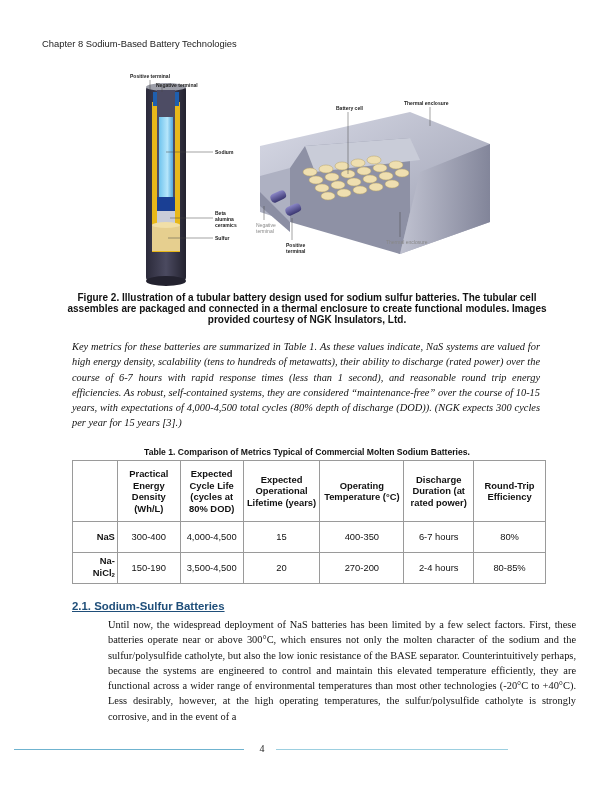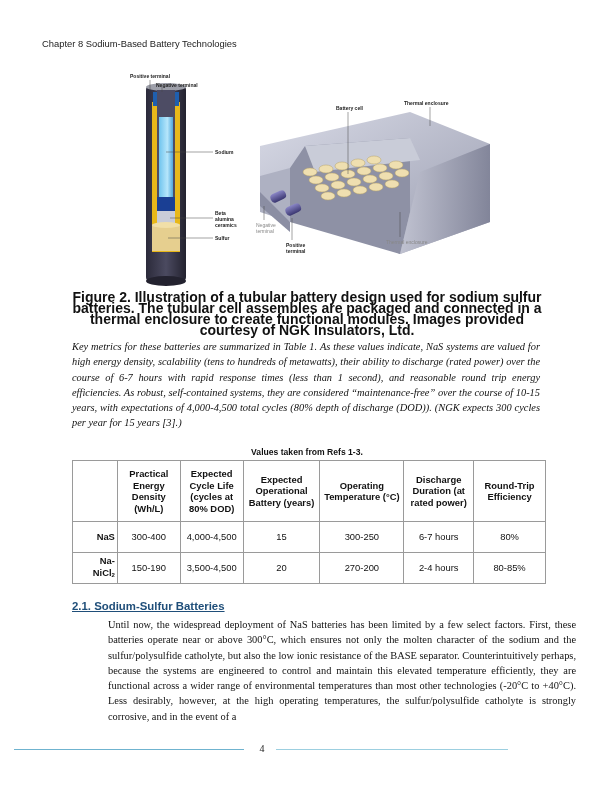--- a/index.html
+++ b/index.html
@@ -1,21 +1,21 @@
 <!DOCTYPE html>
 <html><head>
 <meta charset="utf-8">
 <style>
   html, body { margin:0; padding:0; background:#fff; }
   body { width:612px; height:792px; position:relative; overflow:hidden; font-family:"Liberation Serif", serif; color:#111; }
   .running-head { position:absolute; left:42px; top:38px; font-family:"Liberation Sans", sans-serif; font-size:9.4px; color:#222; }
   .figure { position:absolute; left:110px; top:72px; width:390px; height:220px; }
   .lbl { position:absolute; font-family:"Liberation Sans", sans-serif; font-size:5px; font-weight:bold; color:#222; white-space:nowrap; }
   .lbl.light { font-weight:normal; color:#888; }
-  .caption { position:absolute; left:62px; top:292px; width:490px; text-align:center; font-family:"Liberation Sans", sans-serif; font-weight:bold; font-size:14px; line-height:11px; color:#111; }
+  .caption { position:absolute; left:62px; top:292px; width:490px; text-align:center; font-family:"Liberation Sans", sans-serif; font-weight:bold; font-size:10px; line-height:11px; color:#111; }
   .para { position:absolute; left:72px; width:468px; font-size:10.4px; line-height:15.3px; text-align:justify; color:#111; }
   .p1 { top:339px;font-style:italic; }
   .table-title { position:absolute; left:62px; top:447px; width:490px; text-align:center; font-family:"Liberation Sans", sans-serif; font-weight:bold; font-size:8.6px; line-height:11px; }
   table.metrics { position:absolute; left:72px; top:460px; width:474px; border-collapse:collapse; font-family:Liberation Sans, sans-serif; font-size:9.4px; color:#111; }
   table.metrics th, table.metrics td { border:1px solid #9a9a9a; text-align:center; vertical-align:middle; padding:1px 2px; line-height:11.5px; }
   table.metrics th { font-weight:bold; height:58px; }
   table.metrics td { height:28px; }
   table.metrics td.rowhead { text-align:right; font-weight:bold; padding-left:5px; }
   .section-heading { position:absolute; left:72px; top:600px; font-family:"Liberation Sans", sans-serif; font-weight:bold; font-size:11.4px; color:#1f4e79;text-decoration:underline; }
   .p2 { top:617px;margin-left:36px; }
@@ -139,51 +139,51 @@
   <div class="lbl" style="left:176px; top:170px;">Positive</div>
   <div class="lbl" style="left:176px; top:176px;">terminal</div>
   <div class="lbl light" style="left:276px; top:167px;">Thermal enclosure</div>
 </div>
 
 <div class="caption">Figure 2. Illustration of a tubular battery design used for sodium sulfur batteries. The tubular cell assembles are packaged and connected in a thermal enclosure to create functional modules. Images provided courtesy of NGK Insulators, Ltd.</div>
 
 <div class="para p1">Key metrics for these batteries are summarized in Table 1. As these values indicate, NaS systems are valued for high energy density, scalability (tens to hundreds of metawatts), their ability to discharge (rated power) over the course of 6-7 hours with rapid response times (less than 1 second), and reasonable round trip energy efficiencies. As robust, self-contained systems, they are considered “maintenance-free” over the course of 10-15 years, with expectations of 4,000-4,500 total cycles (80% depth of discharge (DOD)). (NGK expects 300 cycles per year for 15 years [3].)</div>
 
 <div class="table-title">
-  <div>Values taken from Refs 1-3.</div>
+  <div>Table 1. Comparison of Metrics Typical of Commercial Molten Sodium Batteries.</div>
 </div>
 
 <table class="metrics">
   <colgroup>
     <col style="width:45px">
       <col style="width:63px">
       <col style="width:63px">
       <col style="width:77px">
       <col style="width:84px">
       <col style="width:70px">
       <col style="width:72px">
   </colgroup>
   <thead>
     <tr>
       <th></th>
       <th>Practical Energy Density (Wh/L)</th>
       <th>Expected Cycle Life (cycles at 80% DOD)</th>
-      <th>Expected Operational Battery (years)</th>
+      <th>Expected Operational Lifetime (years)</th>
       <th>Operating Temperature (°C)</th>
       <th>Discharge Duration (at rated power)</th>
       <th>Round-Trip Efficiency</th>
     </tr>
   </thead>
   <tbody>
     <tr>
       <td class="rowhead"><span>NaS</span></td>
       <td>300-400</td>
       <td>4,000-4,500</td>
       <td>15</td>
-      <td>300-250</td>
+      <td>400-350</td>
       <td>6-7 hours</td>
       <td>80%</td>
     </tr>
     <tr>
       <td class="rowhead"><span>Na-NiCl</span><sub class="small">2</sub></td>
       <td>150-190</td>
       <td>3,500-4,500</td>
       <td>20</td>
       <td>270-200</td>
       <td>2-4 hours</td>

